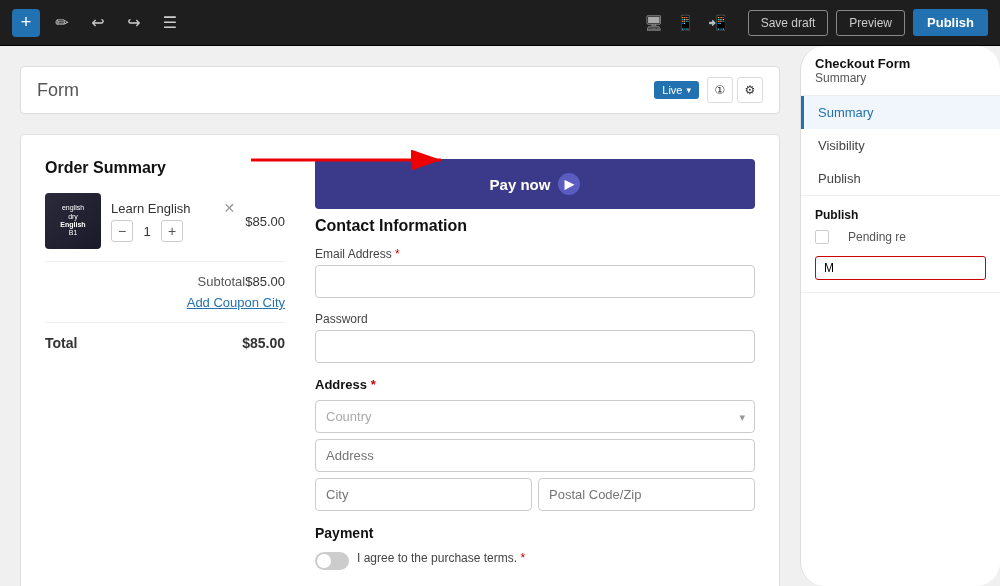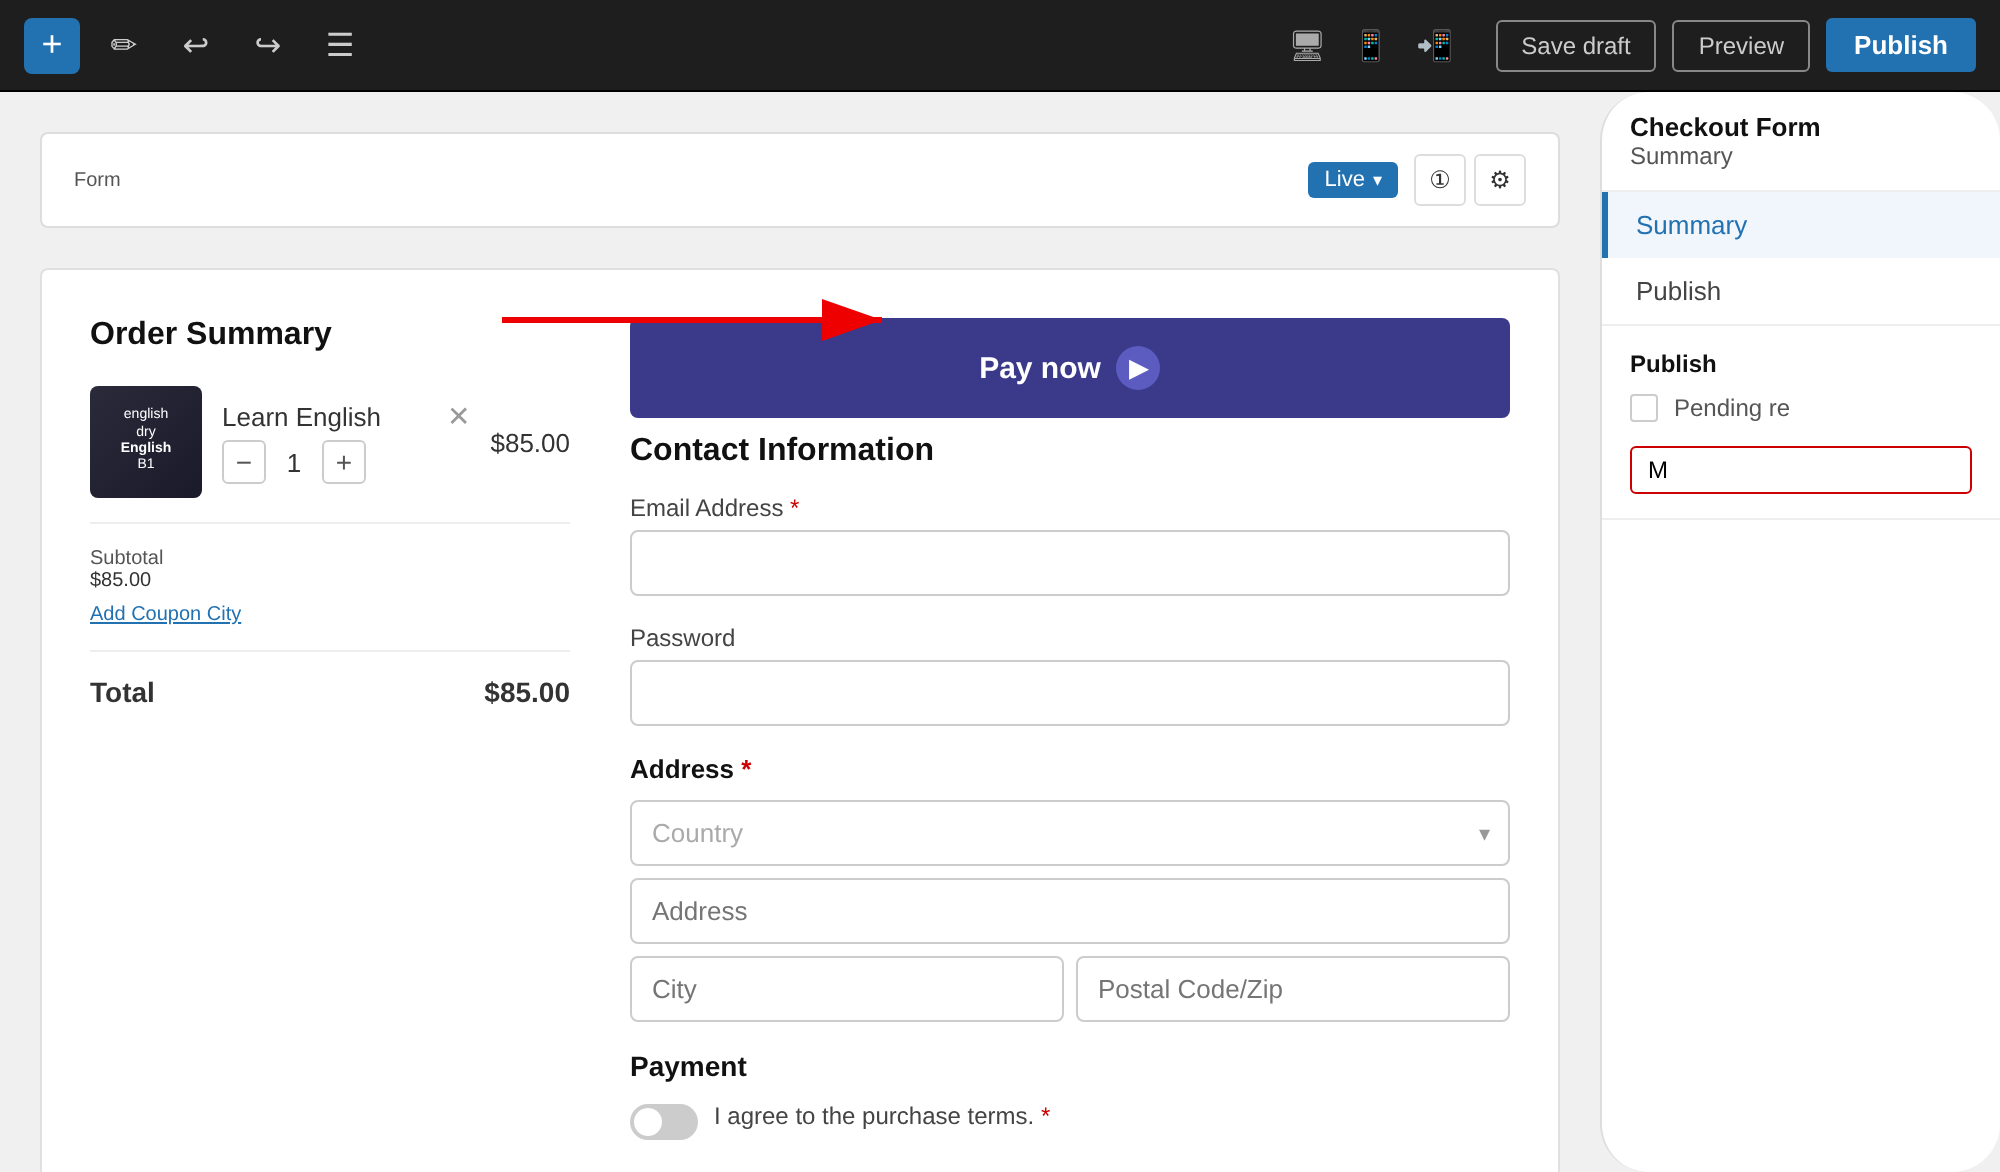--- a/index.html
+++ b/index.html
@@ -45,21 +45,21 @@
 
     
     .content-area { flex: 1; overflow-y: auto; padding: 20px; background: #f0f0f1; }
 
     
     .form-header {
       background: #fff; border: 1px solid #ddd; border-radius: 4px;
       padding: 10px 16px; display: flex; align-items: center;
       margin-bottom: 20px;
     }
-    .form-header-title { font-size: 10px; color: #555; flex: 1; }
+    .form-header-title { font-size: 18px; color: #555; flex: 1; }
     .live-badge {
       background: #2271b1; color: #fff; border-radius: 3px;
       padding: 3px 8px; font-size: 11px; display: flex; align-items: center; gap: 4px;
       cursor: pointer; margin-right: 8px;
     }
     .live-badge .chevron { font-size: 9px; }
     .form-icons { display: flex; gap: 4px; align-items: center; }
     .form-icon { width: 26px; height: 26px; border: 1px solid #ddd; border-radius: 3px; display: flex; align-items: center; justify-content: center; cursor: pointer; font-size: 12px; }
 
     
@@ -81,21 +81,21 @@
     .product-img-text { color: #fff; font-size: 7px; text-align: center; line-height: 1.2; padding: 2px; }
     .product-close { color: #999; cursor: pointer; margin-left: auto; font-size: 14px; }
     .product-name { font-size: 13px; font-weight: 500; flex: 1; }
     .product-qty { display: flex; align-items: center; gap: 6px; margin-top: 4px; }
     .qty-btn { width: 22px; height: 22px; border: 1px solid #ccc; border-radius: 3px; background: #fff; cursor: pointer; display: flex; align-items: center; justify-content: center; font-size: 14px; color: #555; }
     .qty-val { font-size: 13px; min-width: 16px; text-align: center; }
     .product-price { font-size: 13px; color: #333; margin-left: auto; }
     .product-details { flex: 1; }
 
     .divider { height: 1px; background: #eee; margin: 12px 0; }
-    .summary-row { display: flex; justify-content: flex-end; margin-bottom: 6px; font-size: 10px; flex-direction: column; }
+    .summary-row { display: flex; justify-content: flex-end; margin-bottom: 6px; font-size: 13px; }
     .summary-row .label { color: #555; }
     .coupon-link { color: #2271b1; text-decoration: underline; cursor: pointer; }
     .total-row { display: flex; justify-content: space-between; margin-top: 10px; font-size: 14px; font-weight: 600; gap: 14px; }
 
     
     .contact-form { flex: 1; }
 
     
     .pay-now-btn {
       background: #3b3a8a; color: #fff; border: none; border-radius: 4px;
@@ -155,21 +155,21 @@
     .sidebar-title { font-size: 13px; font-weight: 600; color: #111; }
     .sidebar-subtitle { font-size: 12px; color: #555; }
     .sidebar-nav { border-bottom: 1px solid #eee; }
     .sidebar-nav-item {
       padding: 9px 14px; font-size: 13px; color: #444; cursor: pointer;
       border-left: 3px solid transparent;
     }
     .sidebar-nav-item.active { color: #2271b1; border-left: 3px solid #2271b1; background: #f0f6fc; }
     .sidebar-section { padding: 12px 14px; border-bottom: 1px solid #eee; }
     .sidebar-section-title { font-size: 12px; font-weight: 600; color: #111; margin-bottom: 8px; }
-    .sidebar-check-row { display: flex; align-items: flex-end; gap: 8px; margin-bottom: 6px; }
+    .sidebar-check-row { display: flex; align-items: flex-end; gap: 19px; margin-bottom: 6px; }
     .sidebar-checkbox { width: 14px; height: 14px; border: 1px solid #ccc; border-radius: 2px; flex-shrink: 0; }
     .sidebar-check-label { font-size: 12px; color: #555; }
     .sidebar-input {
       border: 1px solid #c00; border-radius: 3px; padding: 4px 8px;
       font-size: 12px; width: 100%; margin-top: 6px;
     }
 
     .page-wrapper { position: relative; width: 1000px; height: 586px; overflow: hidden; }
   </style>
 </head>
@@ -316,20 +316,21 @@
       </div>
     </div>
 
     <div class="right-sidebar">
       <div class="sidebar-header">
         <div class="sidebar-title">Checkout Form</div>
         <div class="sidebar-subtitle">Summary</div>
       </div>
       <div class="sidebar-nav">
         <div class="sidebar-nav-item active">Summary</div>
+        <div class="sidebar-nav-item">Visibility</div>
         <div class="sidebar-nav-item">Publish</div>
       </div>
       <div class="sidebar-section">
         <div class="sidebar-section-title">Publish</div>
         <div class="sidebar-check-row">
           <div class="sidebar-checkbox"></div>
           <span class="sidebar-check-label">Pending re</span>
         </div>
         <input type="text" class="sidebar-input" value="M" style="">
       </div>

